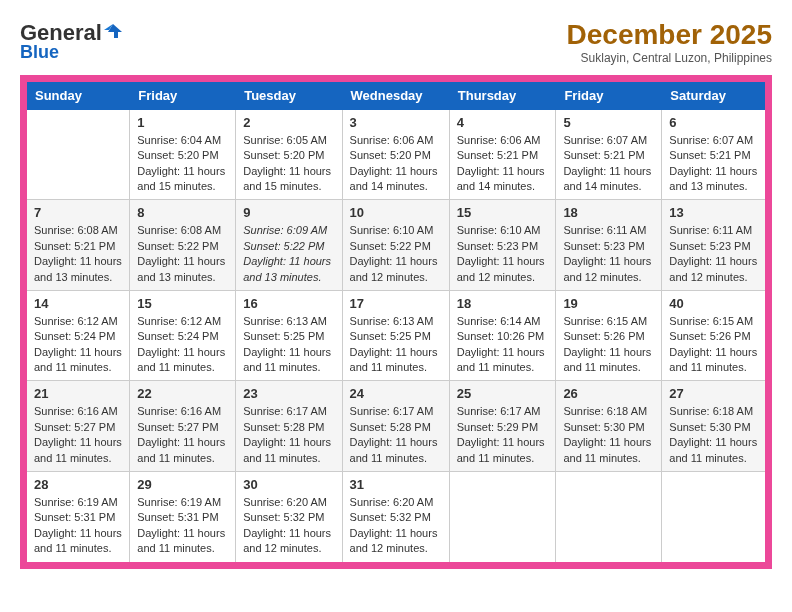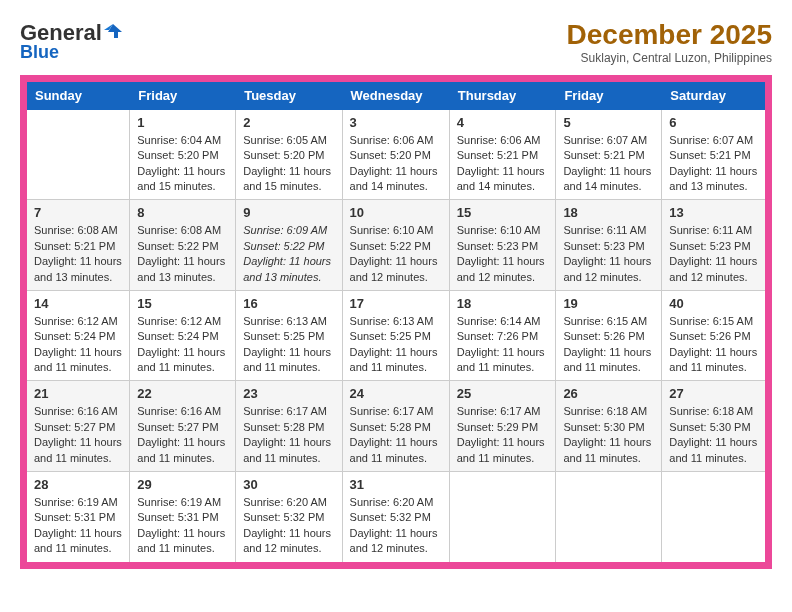--- a/index.html
+++ b/index.html
@@ -235,21 +235,21 @@
         <td>
           <span class="day-num">17</span>
           <div class="day-info" style="white-space: pre-line;">Sunrise: 6:13 AM
 Sunset: 5:25 PM
 Daylight: 11 hours
 and 11 minutes.</div>
         </td>
         <td>
           <span class="day-num">18</span>
           <div class="day-info" style="white-space: pre-line;">Sunrise: 6:14 AM
-Sunset: 7:26 PM
+Sunset: 10:26 PM
 Daylight: 11 hours
 and 11 minutes.</div>
         </td>
         <td>
           <span class="day-num">19</span>
           <div class="day-info" style="white-space: pre-line;">Sunrise: 6:15 AM
 Sunset: 5:26 PM
 Daylight: 11 hours
 and 11 minutes.</div>
         </td>

